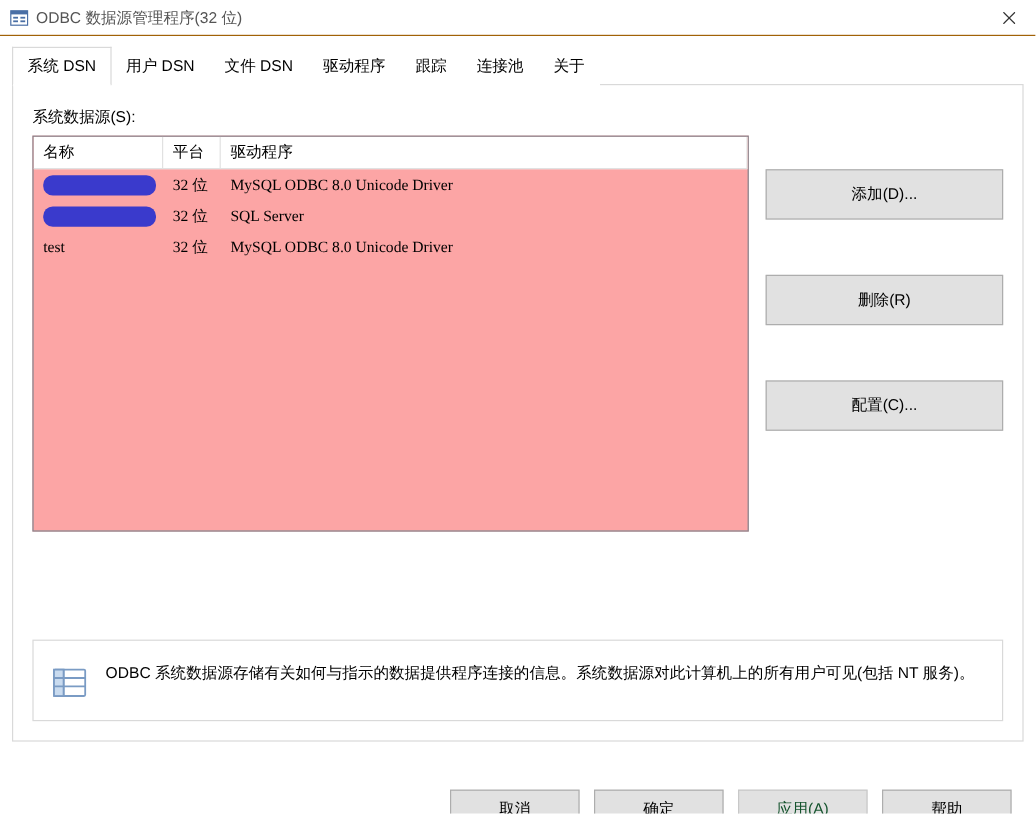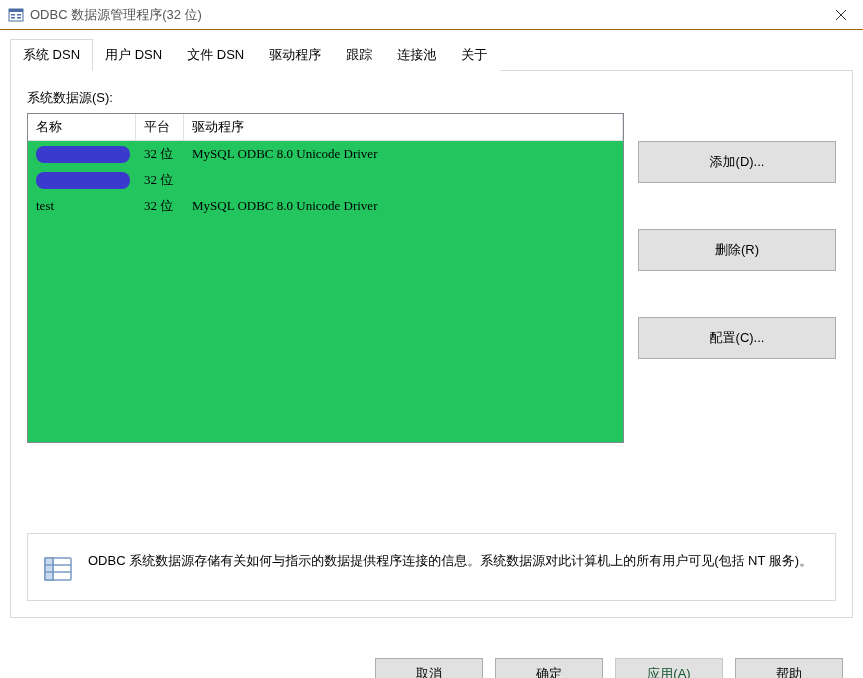--- a/index.html
+++ b/index.html
@@ -85,21 +85,21 @@
   .section-label {
     margin-bottom: 6px;
   }
   .main-row {
     display: flex;
     gap: 14px;
   }
   .listview {
     flex: 1;
     border: 1px solid #828790;
-    background: #22c55e;
+    background: #fca5a5;
     height: 330px;
     overflow: hidden;
   }
   .lv-header {
     display: flex;
     border-bottom: 1px solid #e1e1e1;
     background: #fff;
   }
   .lv-header .col {
     padding: 4px 8px;
@@ -224,20 +224,21 @@
         </div>
         <div class="lv-body">
           <div class="row">
             <div class="cell col-name"><span class="redact"></span></div>
             <div class="cell col-plat">32 位</div>
             <div class="cell col-drv">MySQL ODBC 8.0 Unicode Driver</div>
           </div>
           <div class="row">
             <div class="cell col-name"><span class="redact"></span></div>
             <div class="cell col-plat">32 位</div>
+            <div class="cell col-drv">SQL Server</div>
           </div>
           <div class="row">
             <div class="cell col-name">test</div>
             <div class="cell col-plat">32 位</div>
             <div class="cell col-drv">MySQL ODBC 8.0 Unicode Driver</div>
           </div>
         </div>
       </div>
 
       <div class="side-buttons">

